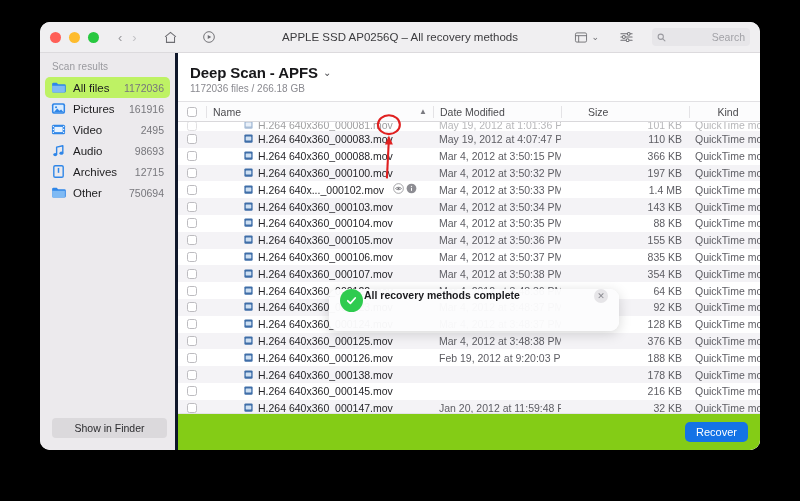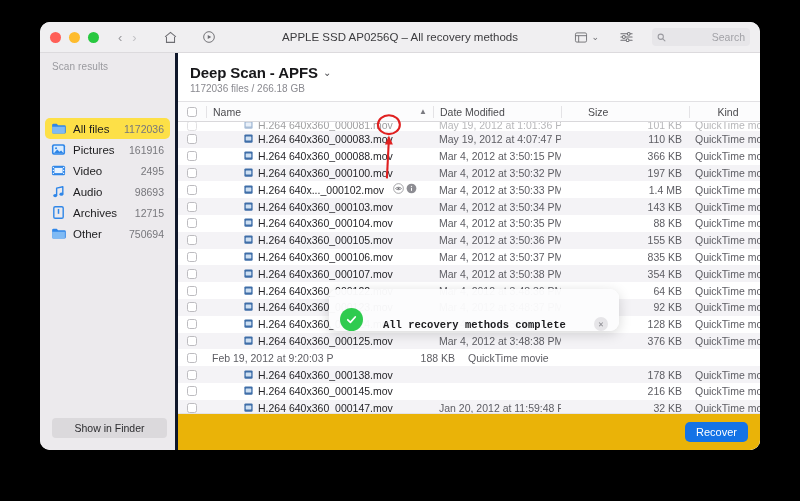--- a/index.html
+++ b/index.html
@@ -110,21 +110,21 @@
   }
   .side-item {
     display: flex;
     align-items: center;
     height: 21px;
     margin: 0 5px;
     padding: 0 6px;
     border-radius: 5px;
     gap: 7px;
   }
-  .side-item.selected { background: #fde047; margin-top: 41px; }
+  .side-item.selected { background: #bef264; }
   .side-label { font-size: 11.5px; color: #1d1d1f; flex: 1; white-space: nowrap; }
   .side-count { font-size: 10.5px; color: #77777c; }
   .side-icon { width: 15px; height: 15px; flex-shrink: 0; display: block; }
 
   #show-in-finder-wrap {
     margin-top: auto;
     padding: 0 8px 12px 12px;
   }
   #show-in-finder-btn {
     width: 100%;
@@ -221,25 +221,24 @@
   #toast {
     position: absolute;
     left: 151px;
     top: 236px;
     width: 268px;
     height: 42px;
     background: rgba(252,252,253,0.97);
     border-radius: 9px;
     box-shadow: 0 3px 13px rgba(0,0,0,0.16);
     display: flex;
-    align-items: flex-end;
+    align-items: flex-start;
     padding: 0 11px;
-    gap: 20px;
+    gap: 1px;
     z-index: 30;
-    font-family: Liberation Mono, monospace;
   }
   #toast-check-icon {
     width: 23px; height: 23px;
     border-radius: 50%;
     background: #2fcb4f;
     display: flex; align-items: center; justify-content: center;
     flex-shrink: 0;
   }
   #toast-text { flex: 1; min-width: 0; }
   #toast-title { font-size: 10.5px; font-weight: bold; color: #1b1b1e; }
@@ -250,21 +249,21 @@
     background: #e6e5e8;
     display: flex; align-items: center; justify-content: center;
     font-size: 9px; color: #8b8b91;
     flex-shrink: 0;
   }
 
   
   #footer {
     height: 36px;
     min-height: 36px;
-    background: #eab308;
+    background: #84cc16;
     border-top: 1px solid #e4e3e6;
     display: flex;
     align-items: center;
     justify-content: flex-end;
     padding-right: 12px;
   }
   #recover-btn {
     height: 20px;
     padding: 0 11px;
     background: #1473e6;
@@ -667,20 +666,27 @@
                 <span class="fname">H.264 640x360_000125.mov</span>
               </div>
               <div class="cell c-date">Mar 4, 2012 at 3:48:38 PM</div>
               <div class="cell c-size">376 KB</div>
               <div class="cell c-kind">QuickTime movie</div>
             </div>
             <div class="row">
               <div class="cell c-check">
                 <span class="row-check"></span>
               </div>
+              <div class="cell c-name">
+                <span><svg class="mov-icon" viewBox="0 0 12 12">
+                    <rect x="0.5" y="0.5" width="11" height="11" rx="1.6" fill="#3f6ea8"></rect>
+                    <rect x="2.3" y="3.3" width="7.4" height="5.4" rx="0.6" fill="#cfe0f2"></rect>
+                  </svg></span>
+                <span class="fname">H.264 640x360_000126.mov</span>
+              </div>
               <div class="cell c-date">Feb 19, 2012 at 9:20:03 PM</div>
               <div class="cell c-size">188 KB</div>
               <div class="cell c-kind">QuickTime movie</div>
             </div>
             <div class="row alt">
               <div class="cell c-check">
                 <span class="row-check"></span>
               </div>
               <div class="cell c-name">
                 <span><svg class="mov-icon" viewBox="0 0 12 12">

